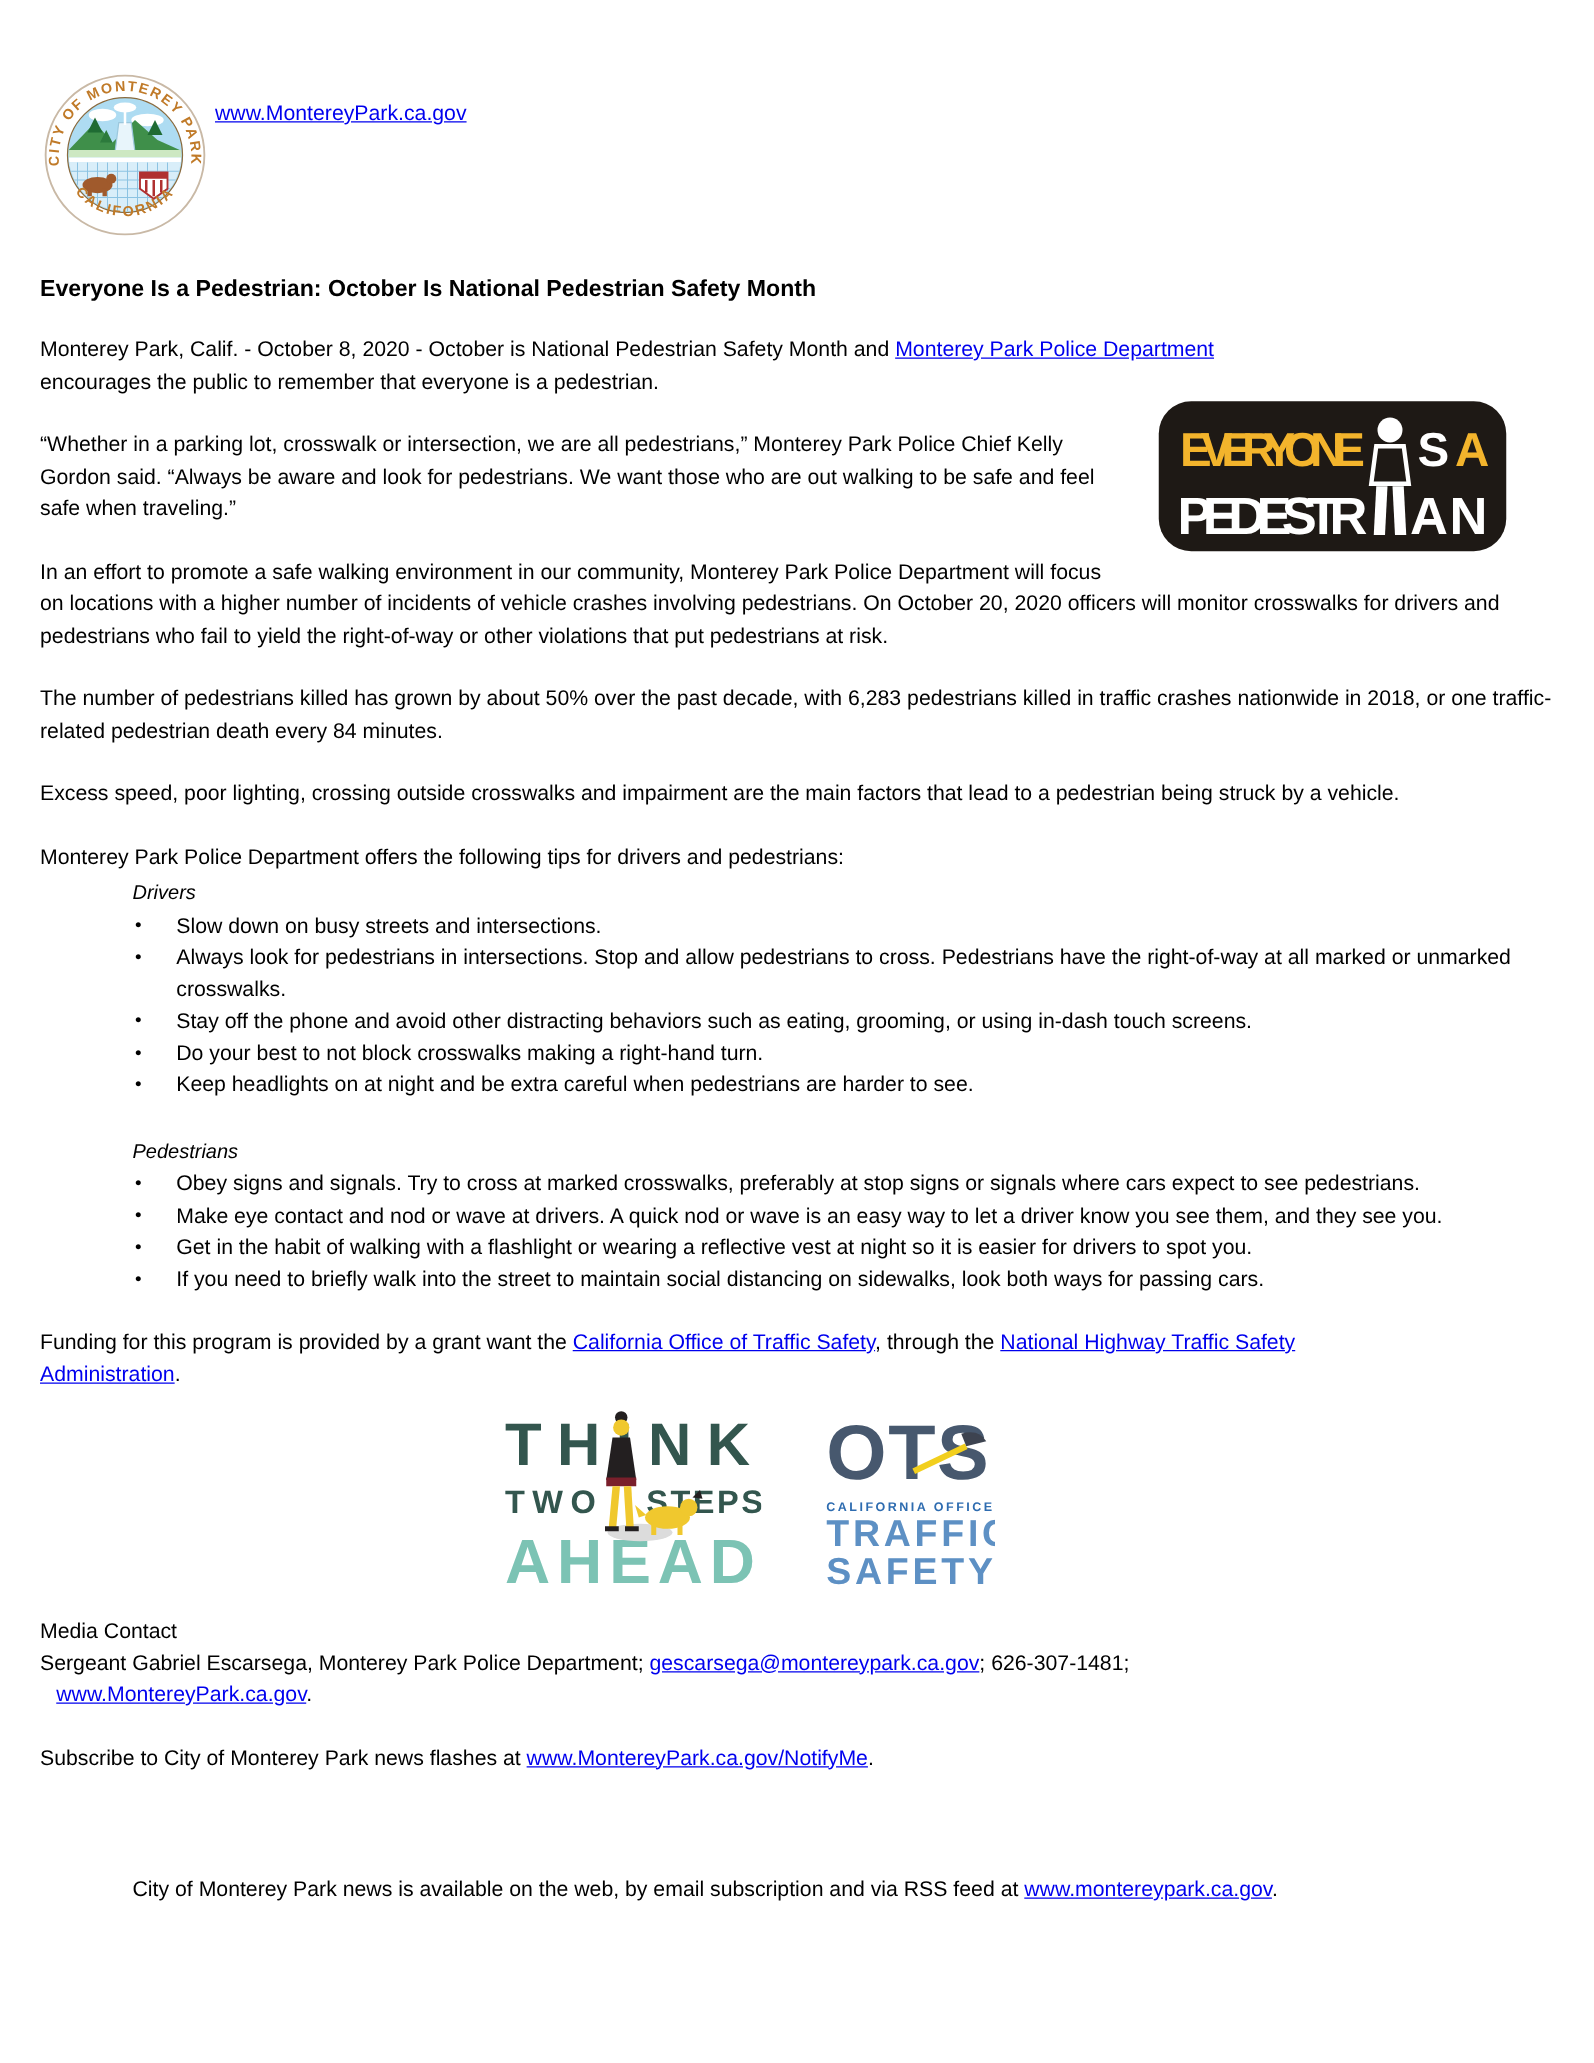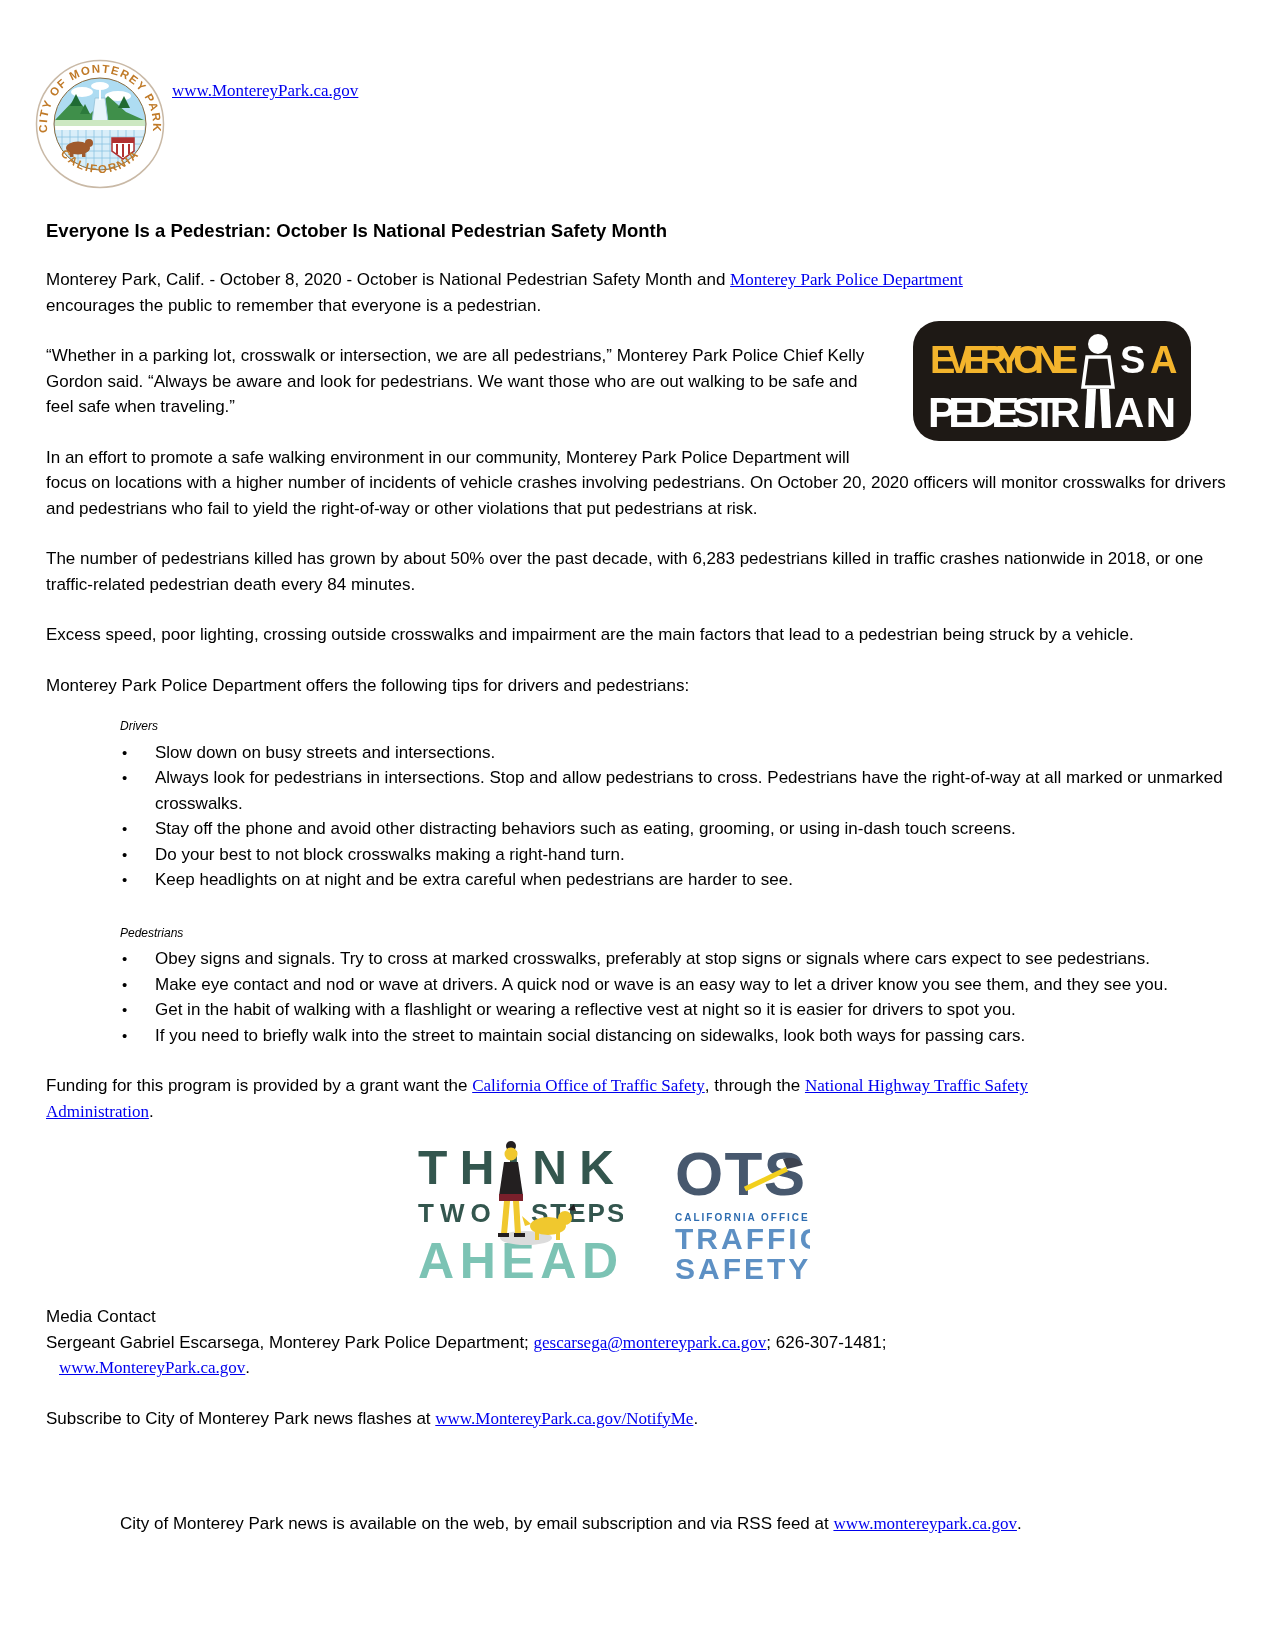--- a/index.html
+++ b/index.html
@@ -3,43 +3,43 @@
 <meta charset="utf-8">
 <title>News Release</title>
 <style>
   html,body { margin:0; padding:0; background:#ffffff; }
   .page {
     position:relative; width:1275px; height:1650px; margin:0 auto;
     background:#ffffff; color:#000;
     font-family:"Liberation Sans","DejaVu Sans",sans-serif;
     overflow:hidden;
   }
-  .content { padding:0 46px; }
-  a.lnk { color:#0000ee; text-decoration:underline; cursor:pointer;font-family:Liberation Serif, serif; }
+  .content { padding:0 32px; }
+  a.lnk { color:#0000ee; text-decoration:underline; cursor:pointer; }
 
   
   .header { display:flex; align-items:flex-start; margin:58px 0 0 34px; }
   .header-text { margin-left:6px; padding-top:20px; }
   .page-title { font-size:40px; line-height:44px; font-weight:400; letter-spacing:0; }
   .site-link { display:inline-block; font-size:17px; margin-top:3px; }
 
   
   .headline { font-size:18.5px; font-weight:bold; margin:30px 0 0 0; }
   p.body { font-size:17px; line-height:25.5px; margin:25px 0 0 0; }
   p.p-intro { max-width:1000px; }
   p.p-funding { max-width:1060px; }
 
   
   .badge-wrap {
     float:right; width:360px; height:152px; box-sizing:border-box;
     padding:2px 37px 0 0; display:flex; justify-content:flex-end;
   }
 
   
-  .sub-heading { font-size:12px; line-height:25.5px; font-style:italic; margin:16px 0 0 74px; }
+  .sub-heading { font-size:16px; line-height:25.5px; font-style:italic; margin:4px 0 0 74px; }
   .sub-heading.ped { margin-top:28px; }
   .bullet-list { margin:0; }
   .bullet-item { position:relative; font-size:17px; line-height:25.5px; padding-left:109px; }
   .bullet-item .dot { position:absolute; left:76px; top:0; font-size:15px; }
 
   
   .logos { display:flex; align-items:center; gap:52px; margin:12px 0 0 372px; height:152px; }
 
   
   .media-heading { font-size:17px; line-height:25.5px; font-weight:normal; margin:16px 0 0 0; }

